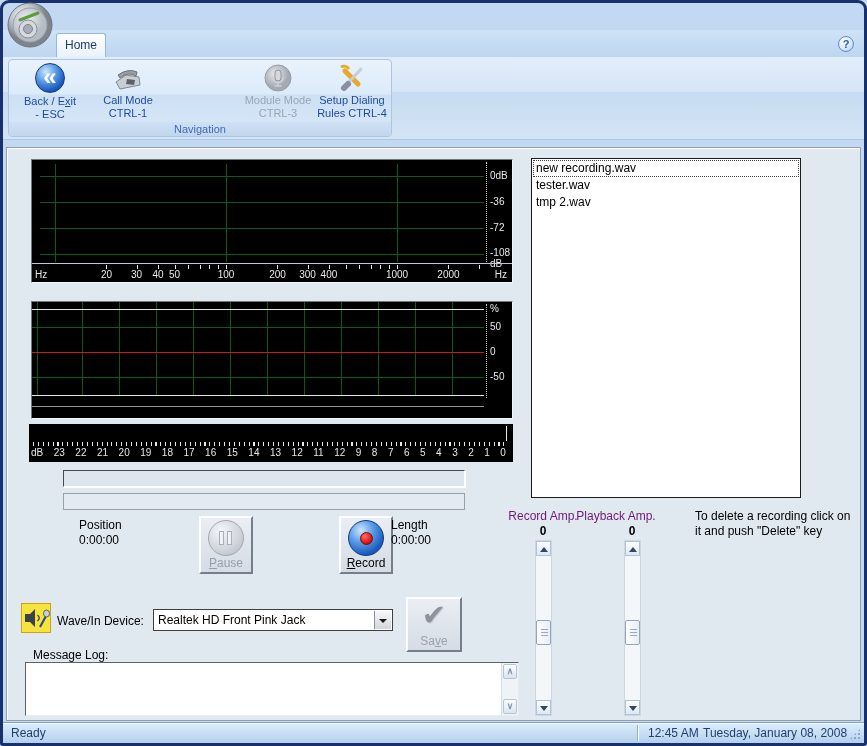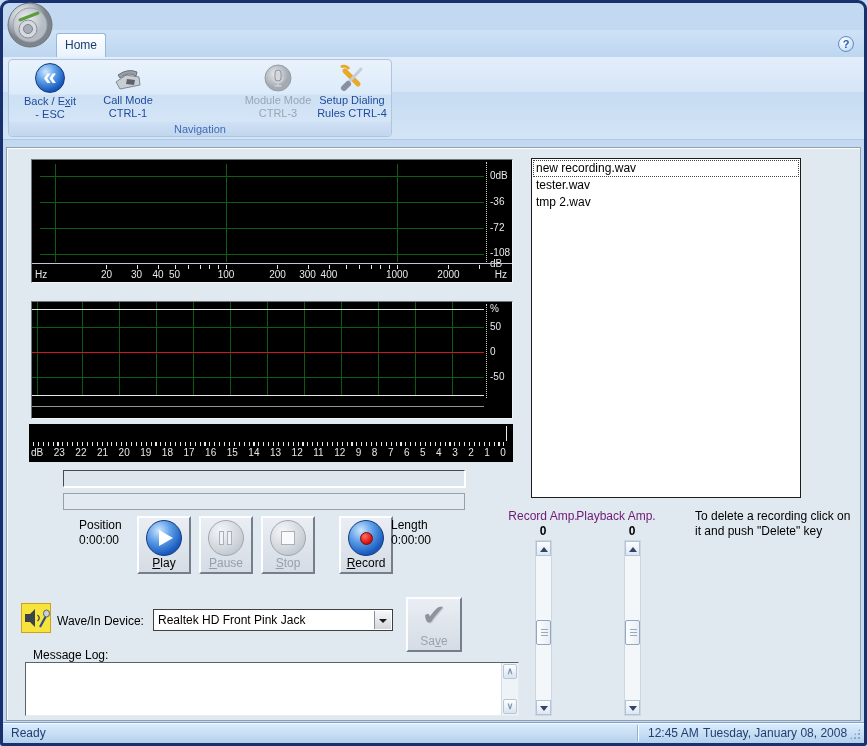--- a/index.html
+++ b/index.html
@@ -351,40 +351,28 @@
     </div>
 
     <div class="pbar1"></div>
     <div class="pbar2"></div>
 
     <div class="tp-lab" style="left:72px; top:370px;">
       <div>Position</div>
       <div>0:00:00</div>
     </div>
 
-    <div class="tbtn" style="left:130px;">
-      <div class="circ blue">
-          <div class="tri-play"></div>
-        </div>
-      <div class="lab"><span class="u">P</span><span>lay</span></div>
-    </div>
     <div class="tbtn disabled" style="left:192px;">
       <div class="circ gray">
           <div class="pause-bars">
             <div></div>
             <div></div>
           </div>
         </div>
       <div class="lab"><span class="u">P</span><span>ause</span></div>
-    </div>
-    <div class="tbtn disabled" style="left:254px;">
-      <div class="circ gray">
-          <div class="stop-sq"></div>
-        </div>
-      <div class="lab"><span class="u">S</span><span>top</span></div>
     </div>
     <div class="tbtn" style="left:316px;margin-left:16px;">
       <div class="circ blue">
           <div class="rec-dot"></div>
         </div>
       <div class="lab"><span class="u">R</span><span>ecord</span></div>
     </div>
 
     <div class="tp-lab" style="left:384px; top:370px;">
       <div>Length</div>

